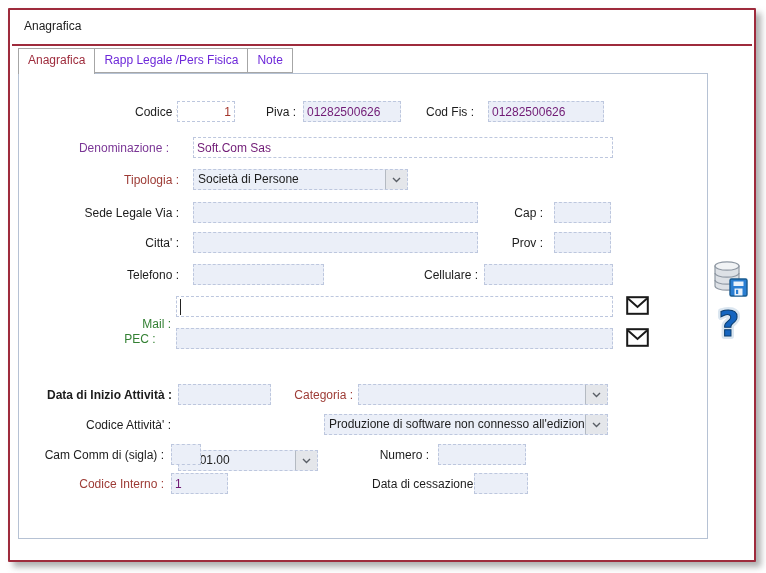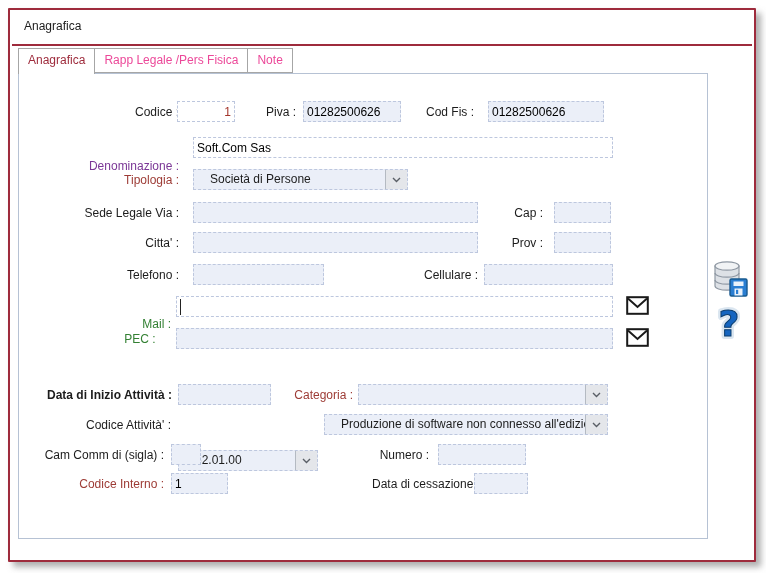--- a/index.html
+++ b/index.html
@@ -13,51 +13,51 @@
     background:#fff; border:2px solid #9e2b3c; border-radius:1px;
     box-shadow:5px 5px 6px rgba(110,110,110,0.55);
   }
   .titlebar {
     position:absolute; left:14px; top:6px; height:20px; line-height:20px;
     font-size:12px; color:#1c1c1c; white-space:nowrap;
   }
   .separator { position:absolute; left:2px; right:2px; top:34px; height:2px; background:#9e2b3c; }
   .tabs { position:absolute; left:8px; top:38px; display:flex; align-items:flex-start; z-index:3; }
   .tab {
-    height:25px; line-height:23px; padding:0 9px; font-size:12px; color:#ec4899;
+    height:25px; line-height:23px; padding:0 9px; font-size:12px; color:#6d28d9;
     background:#fff; border:1px solid #a6a6a6; border-left:none; white-space:nowrap;
   }
   .tab:first-child { border-left:1px solid #a6a6a6; }
   .tab.selected {
     height:26px; border-bottom:none; color:#9e2b3c; position:relative; z-index:4; background:#fff;
   }
   .panel {
     position:absolute; left:8px; top:63px; width:690px; height:466px;
     background:#fff; border:1px solid #b6c2d4; z-index:2;
   }
   .lbl {
     position:absolute; height:20px; line-height:20px; font-size:12px; color:#1c1c1c;
     text-align:right; white-space:nowrap;
   }
   .lbl.red    { color:#9d3b35; }
   .lbl.purple { color:#7b3796; }
   .lbl.green  { color:#338033; }
   .fld {
     position:absolute; height:21px; border:1px dashed #bdc7de; background:#ebeff8;
-    font-family:"Liberation Sans", sans-serif; font-size:12px; color:#000000;
+    font-family:"Liberation Sans", sans-serif; font-size:12px; color:#701a75;
     padding:0 3px; outline:none;
   }
   .fld.white { background:#fff; }
   .fld.rightred { text-align:right; color:#a3352b; }
   .combo {
     position:absolute; height:21px; border:1px dashed #bdc7de; background:#ebeff8;
     display:flex; align-items:stretch;
   }
   .combo-text {
-    flex:1; font-size:12px; line-height:19px; padding:0 16px;
+    flex:1; font-size:12px; line-height:19px; padding:0 4px;
     white-space:nowrap; overflow:hidden; color:#1c1c1c;
   }
   .combo-btn {
     width:22px; background:#e4e6ea; border-left:1px solid #b4bac2;
     display:flex; align-items:center; justify-content:center; cursor:default;
   }
   .caret { position:absolute; width:1px; height:16px; background:#222; }
   .icon-abs { position:absolute; }
 </style>
 </head>
@@ -83,21 +83,21 @@
 
     <div class="panel">
 
       <span class="lbl" style="left:60px; top:28px; width:100px;">Codice :</span>
       <input class="fld white rightred" style="left: 158px; top: 27px; width: 58px;" value="1">
       <span class="lbl" style="left:225px; top:28px; width:52px;">Piva :</span>
       <input class="fld" style="left: 284px; top: 27px; width: 98px;" value="01282500626">
       <span class="lbl" style="left:383px; top:28px; width:72px;">Cod Fis :</span>
       <input class="fld" style="left: 469px; top: 27px; width: 116px;" value="01282500626">
 
-      <span class="lbl purple" style="left:58px; top:64px; width:102px;margin-top:18px;">Denominazione :</span>
+      <span class="lbl purple" style="left:48px; top:64px; width:102px;">Denominazione :</span>
       <input class="fld white" style="left: 174px; top: 63px; width: 420px;" value="Soft.Com Sas">
 
       <span class="lbl red" style="left:78px; top:96px; width:82px;">Tipologia :</span>
       <div class="combo" style="left:174px; top:95px; width:215px;">
         <span class="combo-text">Società di Persone</span>
         <span class="combo-btn">
           <svg width="9" height="6" viewBox="0 0 9 6">
               <polyline points="1,1 4.5,4.5 8,1" fill="none" stroke="#5a5f66" stroke-width="1.4"></polyline>
             </svg>
         </span>

